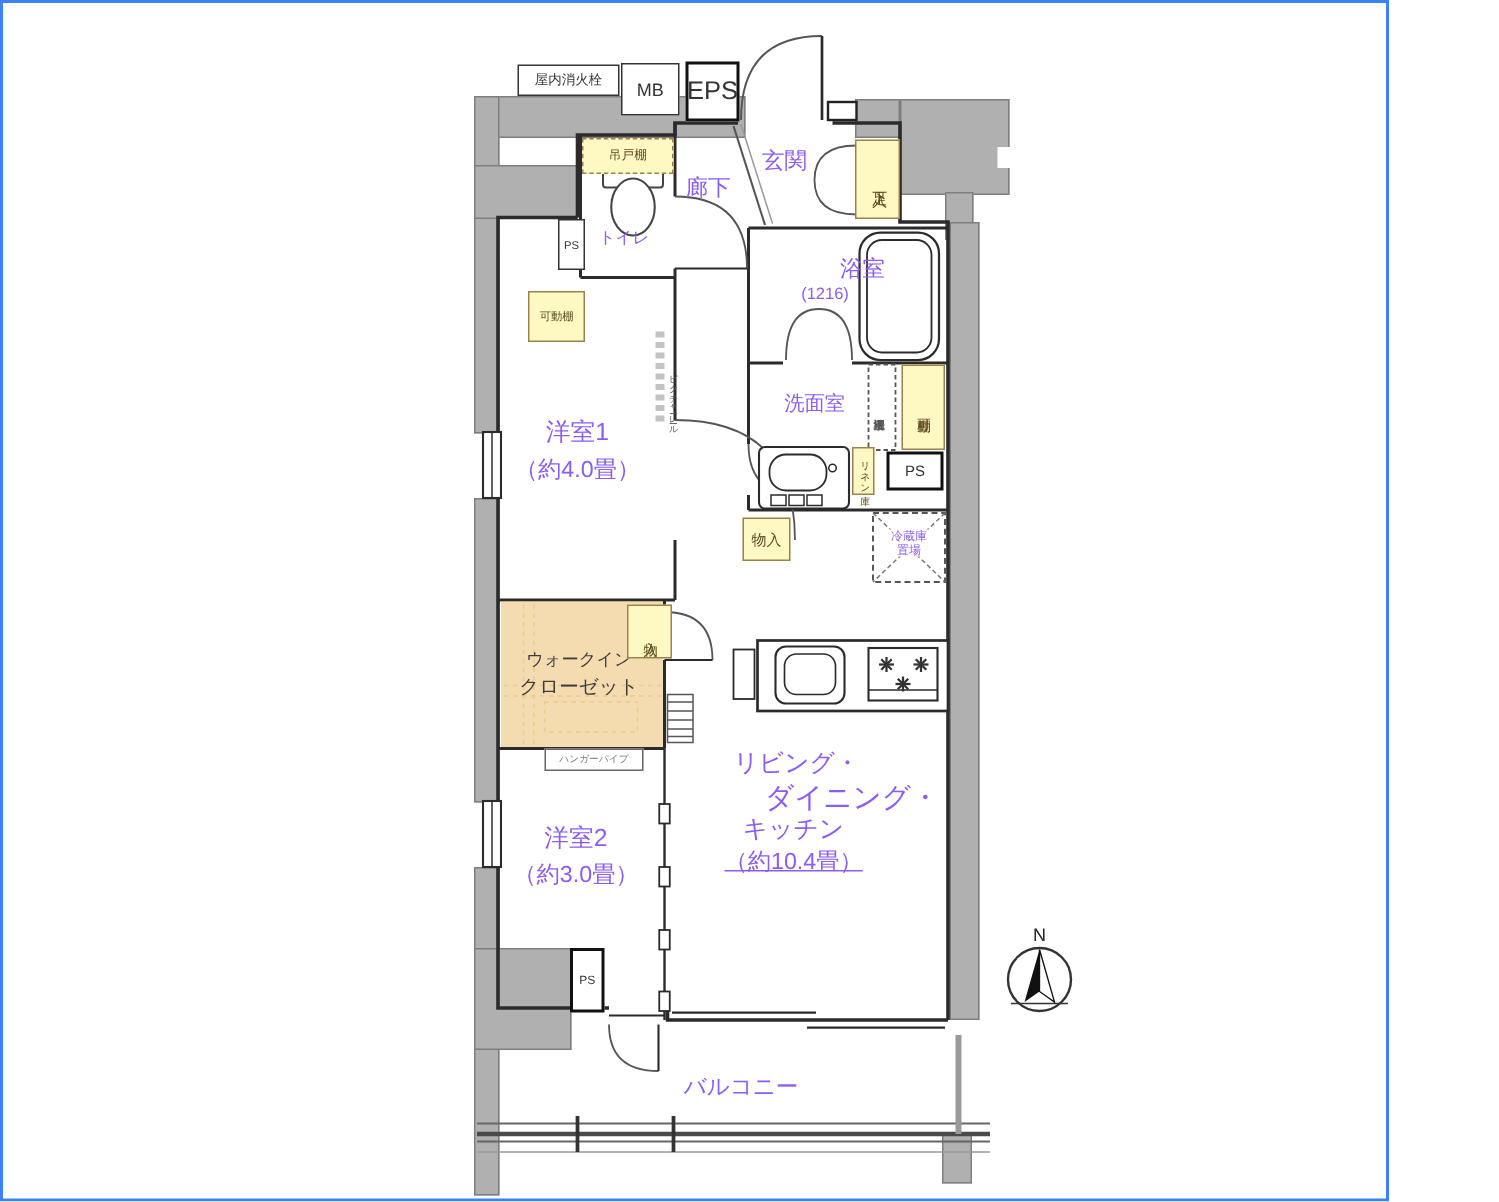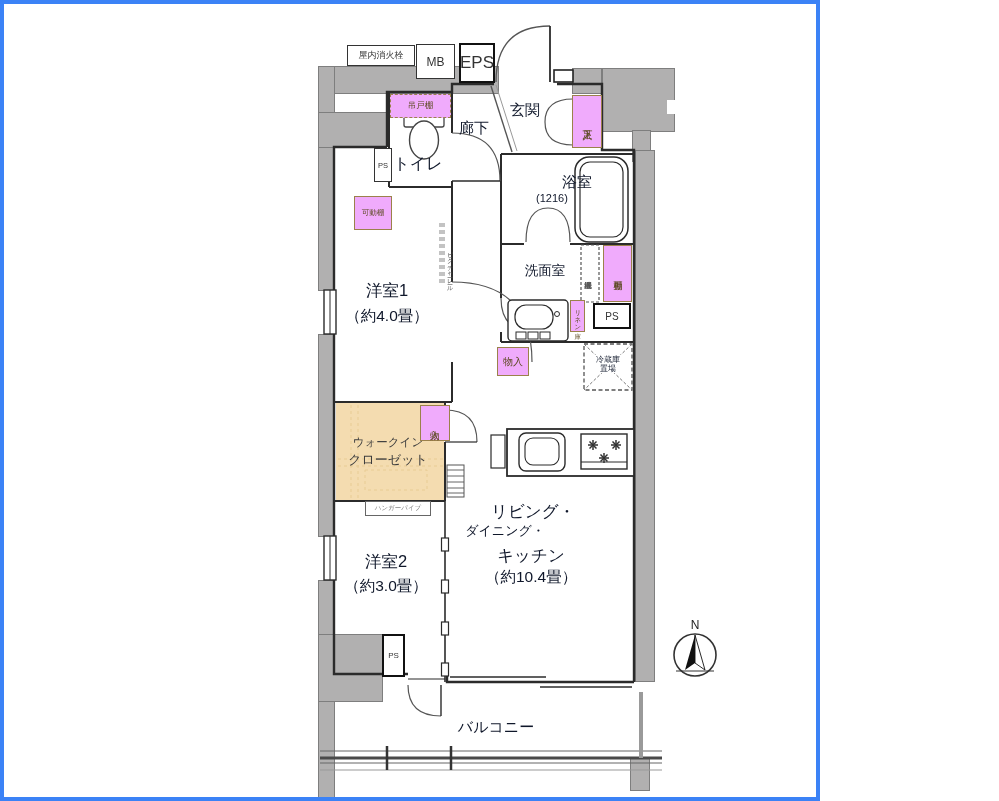--- a/index.html
+++ b/index.html
@@ -1,22 +1,22 @@
 <!DOCTYPE html>
 <html><head>
 <meta charset="utf-8">
 <style>
   html,body{margin:0;padding:0;background:#fff;}
-  #stage{position:relative;width:820px;height:801px;background:#fff;border:4px solid #3b82f6;box-sizing:border-box;overflow:hidden;
+  #stage{position:relative;width:926px;height:801px;background:#fff;border:2px solid #3b82f6;box-sizing:border-box;overflow:hidden;
          font-family:"Liberation Sans","DejaVu Sans",sans-serif;color:#3a3a3a;}
   .gray{position:absolute;background:#b1b0b0;border:1px solid #7e7e7e;box-sizing:border-box;}
-  .lbl{position:absolute;white-space:nowrap;line-height:1.15;color:#0f172a;}
+  .lbl{position:absolute;white-space:nowrap;line-height:1.15;color:#8b5cf6;}
   .ctr{text-align:center;}
   .v{writing-mode:vertical-rl;text-orientation:upright;line-height:1;}
-  .tan{position:absolute;background:#f0abfc;border:1px solid #9b814b;box-sizing:border-box;
+  .tan{position:absolute;background:#fef9c3;border:1px solid #9b814b;box-sizing:border-box;
        display:flex;align-items:center;justify-content:center;color:#5d4a22;}
   .wbox{position:absolute;background:#fff;border:1.4px solid #333;box-sizing:border-box;
         display:flex;align-items:center;justify-content:center;color:#333;}
   svg{position:absolute;left:0;top:0;}
   .z1{z-index:1}.z2{z-index:2}.z3{z-index:3}
 </style>
 </head>
 <body>
 
 <div id="stage">
@@ -167,21 +167,21 @@
 
   <div class="lbl ctr z3" style="left:491px;top:97px;width:60px;font-size:15px;">玄関</div>
   <div class="lbl ctr z3" style="left:440px;top:115px;width:60px;font-size:15px;">廊下</div>
   <div class="tan z3" style="left:568px;top:91px;width:30px;height:53px;">
     <span class="v" style="font-size:10px;">下足入</span>
   </div>
 
   <div class="tan z3" style="left:386px;top:90px;width:61px;height:24px;border-style:dashed;">
     <span style="font-size:8.5px;">吊戸棚</span>
   </div>
-  <div class="lbl ctr z3" style="left:384px;top:151px;width:60px;font-size:16px;">トイレ</div>
+  <div class="lbl ctr z3" style="left:384px;top:151px;width:60px;font-size:11px;">トイレ</div>
   <div class="tan z3" style="left:350px;top:144px;width:38px;height:34px;margin-top:48px;">
     <span style="font-size:7.5px;">可動棚</span>
   </div>
   <div class="wbox z3" style="left:370px;top:144px;width:18px;height:34px;border-width:1.3px;">
     <span style="font-size:7.5px;">PS</span>
   </div>
 
   <div class="lbl ctr z3" style="left:535px;top:169px;width:76px;font-size:15px;">浴室</div>
   <div class="lbl ctr z3" style="left:510px;top:188px;width:76px;font-size:11px;">(1216)</div>
 
@@ -215,23 +215,23 @@
     <span class="v" style="font-size:9.5px;">物入</span>
   </div>
   <div class="wbox z3" style="left:361px;top:497px;width:66px;height:15px;border-width:1px;border-color:#666;">
     <span style="font-size:6.5px;color:#777;">ハンガーパイプ</span>
   </div>
 
   <div class="lbl ctr z3" style="left:342px;top:548px;width:80px;font-size:16.5px;">洋室2</div>
   <div class="lbl ctr z3" style="left:336px;top:573px;width:92px;font-size:15.5px;">（約3.0畳）</div>
 
   <div class="lbl ctr z3" style="left:487px;top:498px;width:80px;font-size:16.5px;">リビング・</div>
-  <div class="lbl ctr z3" style="left:456px;top:520px;width:90px;font-size:13px;">ダイニング・</div>
+  <div class="lbl ctr z3" style="left:508px;top:520px;width:90px;font-size:19px;">ダイニング・</div>
   <div class="lbl ctr z3" style="left:492px;top:542px;width:70px;font-size:16.5px;">キッチン</div>
-  <div class="lbl ctr z3" style="left:481px;top:564px;width:92px;font-size:15.5px;">（約10.4畳）</div>
+  <div class="lbl ctr z3" style="left:481px;top:564px;width:92px;font-size:15.5px;text-decoration:underline;">（約10.4畳）</div>
 
   <div class="lbl ctr z3" style="left:452px;top:714px;width:80px;font-size:15px;">バルコニー</div>
   <div class="wbox z3" style="left:378px;top:630px;width:23px;height:43px;border-width:2.2px;border-color:#111;">
     <span style="font-size:8px;">PS</span>
   </div>
 
   <div class="lbl ctr z3" style="left:681px;top:615px;width:20px;font-size:12px;color:#222;">N</div>
 </div>
 
 </body></html>

